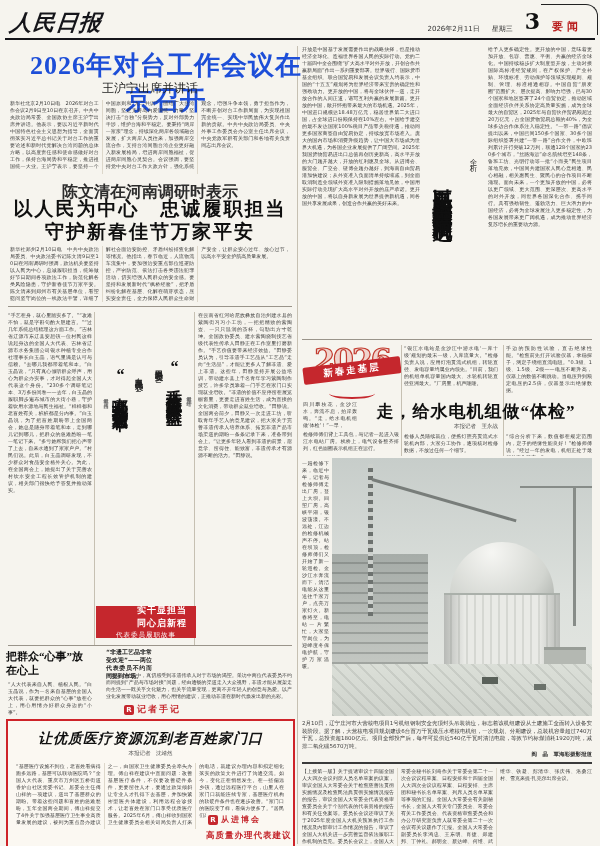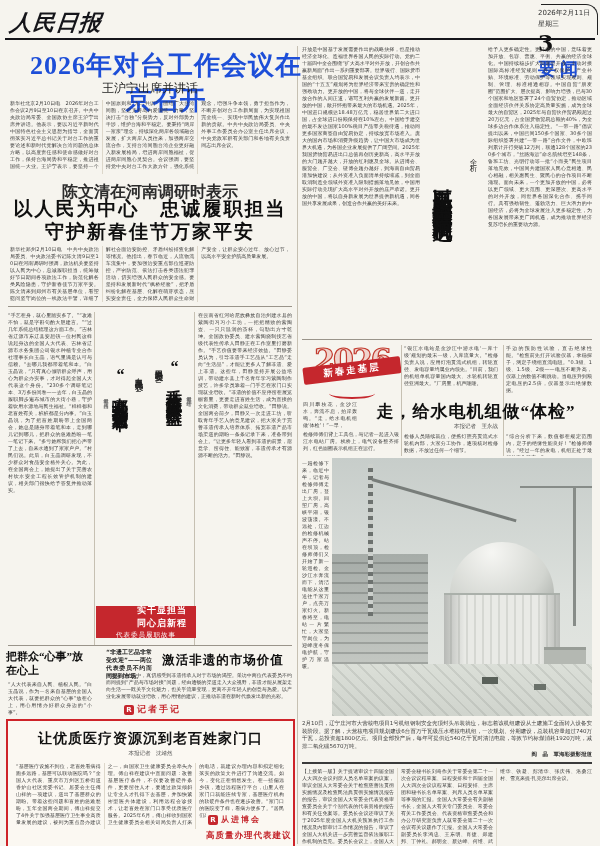--- a/index.html
+++ b/index.html
@@ -9,24 +9,24 @@
   .serif{font-family:"Liberation Serif","DejaVu Serif",serif;}
   .tiny{font-size:5px;line-height:7px;text-align:justify;color:#3d3d3d;overflow:hidden;word-break:break-all;}
   .tiny2{font-size:5.5px;line-height:7.5px;text-align:justify;color:#3d3d3d;overflow:hidden;word-break:break-all;}
   .cols3{column-count:3;column-gap:7px;column-rule:1px solid #ddd7ca;column-fill:auto;}
   .center{text-align:center;}
   .vt{writing-mode:vertical-rl;text-orientation:upright;}
   .vrule{background:#c6c0b2;width:1px;}
   .hrule{background:#9a948a;height:1px;}
   .masthead{font-size:22px;font-weight:bold;font-style:italic;transform:skewX(-6deg);color:#15151a;
             font-family:"DejaVu Serif",serif;letter-spacing:1px;}
-  .hdr-right{right:8px;top:8px;display:flex;align-items:flex-start;gap:1px;flex-direction:column;}
+  .hdr-right{right:8px;top:8px;display:flex;align-items:flex-end;gap:12px;}
   .hdr-date{font-size:7px;color:#333;}
   .hdr-num{font-size:22px;font-weight:bold;font-family:"DejaVu Serif",serif;color:#111;}
-  .hdr-sec{font-size:18px;font-weight:bold;letter-spacing:4px;color:#1d4ed8;padding-right:10px;}
+  .hdr-sec{font-size:11px;font-weight:bold;letter-spacing:4px;color:#b91c1c;padding-right:10px;}
   .corner{right:2px;top:4px;width:56px;height:30px;border-top:1.5px solid #222;border-right:1.5px solid #222;
           border-top-right-radius:12px;}
   .a1-title{left:24px;top:48px;width:284px;font-size:26px;font-weight:bold;letter-spacing:1px;color:#1d4ed8;}
   .a1-sub{left:8px;top:80px;width:284px;font-size:12px;font-weight:normal;color:#222;}
   .a2-kicker{left:8px;top:182px;width:284px;font-size:16px;font-weight:bold;}
   .a2-t{left:8px;width:284px;font-size:19px;font-weight:bold;letter-spacing:2px;color:#0f0f0f;}
   .a3-title{left:424px;top:48px;width:38px;height:286px;font-size:20px;line-height:38px;font-weight:bold;
             letter-spacing:2px;color:#0f0f0f;}
   .a3-label{left:464px;top:152px;width:18px;height:60px;font-size:7.5px;letter-spacing:6px;color:#222;line-height:18px;}
   .badge{left:303px;top:345px;width:98px;height:54px;}
@@ -47,21 +47,21 @@
   .banner-l1{font-size:9px;font-weight:bold;letter-spacing:1px;margin-left:32px;}
   .banner-l2{font-size:6.5px;letter-spacing:1px;}
   .hearts-title{left:6px;top:649px;width:86px;font-size:11px;line-height:14px;font-weight:bold;color:#0f0f0f;}
   .hq-quote{left:106px;top:648px;width:46px;height:52px;font-size:6px;line-height:8px;font-weight:bold;color:#222;text-align:justify;}
   .hq-title{left:154px;top:652px;width:138px;font-size:12.5px;font-weight:bold;letter-spacing:1px;color:#0f0f0f;}
   .rlab{display:flex;align-items:center;gap:3px;color:#c5272d;font-weight:bold;font-size:9px;letter-spacing:2px;}
   .rlab .sq{width:10px;height:10px;background:#c5272d;color:#fff;font-size:7px;display:flex;align-items:center;
             justify-content:center;border-radius:2px;letter-spacing:0;}
   .medbox{left:6px;top:719px;width:285px;height:140px;border:2.5px solid #ce2329;background:#fbf8f2;}
   .m-title{position:absolute;left:0;top:9px;width:100%;text-align:center;font-size:14px;font-weight:bold;
-           letter-spacing:1px;color:#101010;}
+           letter-spacing:1px;color:#101010;font-style:italic;}
   .m-byline{position:absolute;left:0;top:29px;width:100%;text-align:center;font-size:5.5px;color:#555;}
   .m-label{position:absolute;left:198px;top:92px;background:#fbf8f2;padding:1px 2px;}
   .m-rednote{position:absolute;left:198px;top:109px;font-size:8.5px;font-weight:bold;color:#c5272d;letter-spacing:1px;}
   .photo{left:332px;top:458px;width:260px;height:258px;overflow:hidden;background:linear-gradient(180deg,#c7cdca 0%,#dde1dd 55%,#e5e7e2 100%);}
   .ph-left{left:0;top:96px;width:96px;height:110px;background:
      repeating-linear-gradient(0deg,rgba(70,75,72,.28) 0 2px,rgba(0,0,0,0) 2px 10px),
      linear-gradient(180deg,#a6aca8,#c3c7c2);}
   .ph-mast{left:36px;top:6px;width:5px;height:152px;background:repeating-linear-gradient(0deg,#6d726f 0 4px,#ccd0cc 4px 8px);}
   .ph-boom{left:40px;top:20px;width:150px;height:3px;background:#787d7a;transform:rotate(16deg);transform-origin:left center;}
   .ph-dome{left:118px;top:84px;width:104px;height:52px;border-radius:104px 104px 0 0;
@@ -170,21 +170,20 @@
     <div class="banner-l1">实干显担当　同心启新程</div>
     <div class="banner-l2">代表委员履职故事</div>
   </div>
 
   <div class="abs hrule" style="left:8px;top:645px;width:284px;"></div>
 
   <div class="abs hearts-title serif">把群众“心事”放在心上</div>
   <div class="abs tiny" style="left:8px;top:681px;width:84px;height:36px;">“人大代表来自人民、植根人民。”白玉晶说，作为一名来自基层的全国人大代表，就要把群众的“心事”放在心上，用心用情办好群众身边的“小事”。</div>
 
   <div class="abs hq-quote">“非遗工艺品非常受欢迎”——两位代表委员不约而同提到市场。</div>
-  <div class="abs hq-title center serif">激活非遗的市场价值</div>
   <div class="abs tiny" style="left:106px;top:672px;width:186px;height:30px;">一路走访过程中，真切感受到非遗传承人对于市场的渴望。采访中两位代表委员不约而同提到“产品与市场对接”问题，经由通畅的渠道走入大众视野，非遗才能从展架走向生活——既关乎文化魅力，也关乎流量变现，更离不开年轻人的创意与热爱。以产业化发展带动就业增收，用心用情的建议，正推动非遗在新时代焕发出新的光彩。</div>
 
   <div class="abs rlab" style="left:124px;top:703px;">
     <span class="sq">R</span>
     <span>记者手记</span>
   </div>
 
   <div class="abs medbox">
     <div class="m-title serif">让优质医疗资源沉到老百姓家门口</div>
     <div class="m-byline">本报记者　沈靖然</div>

